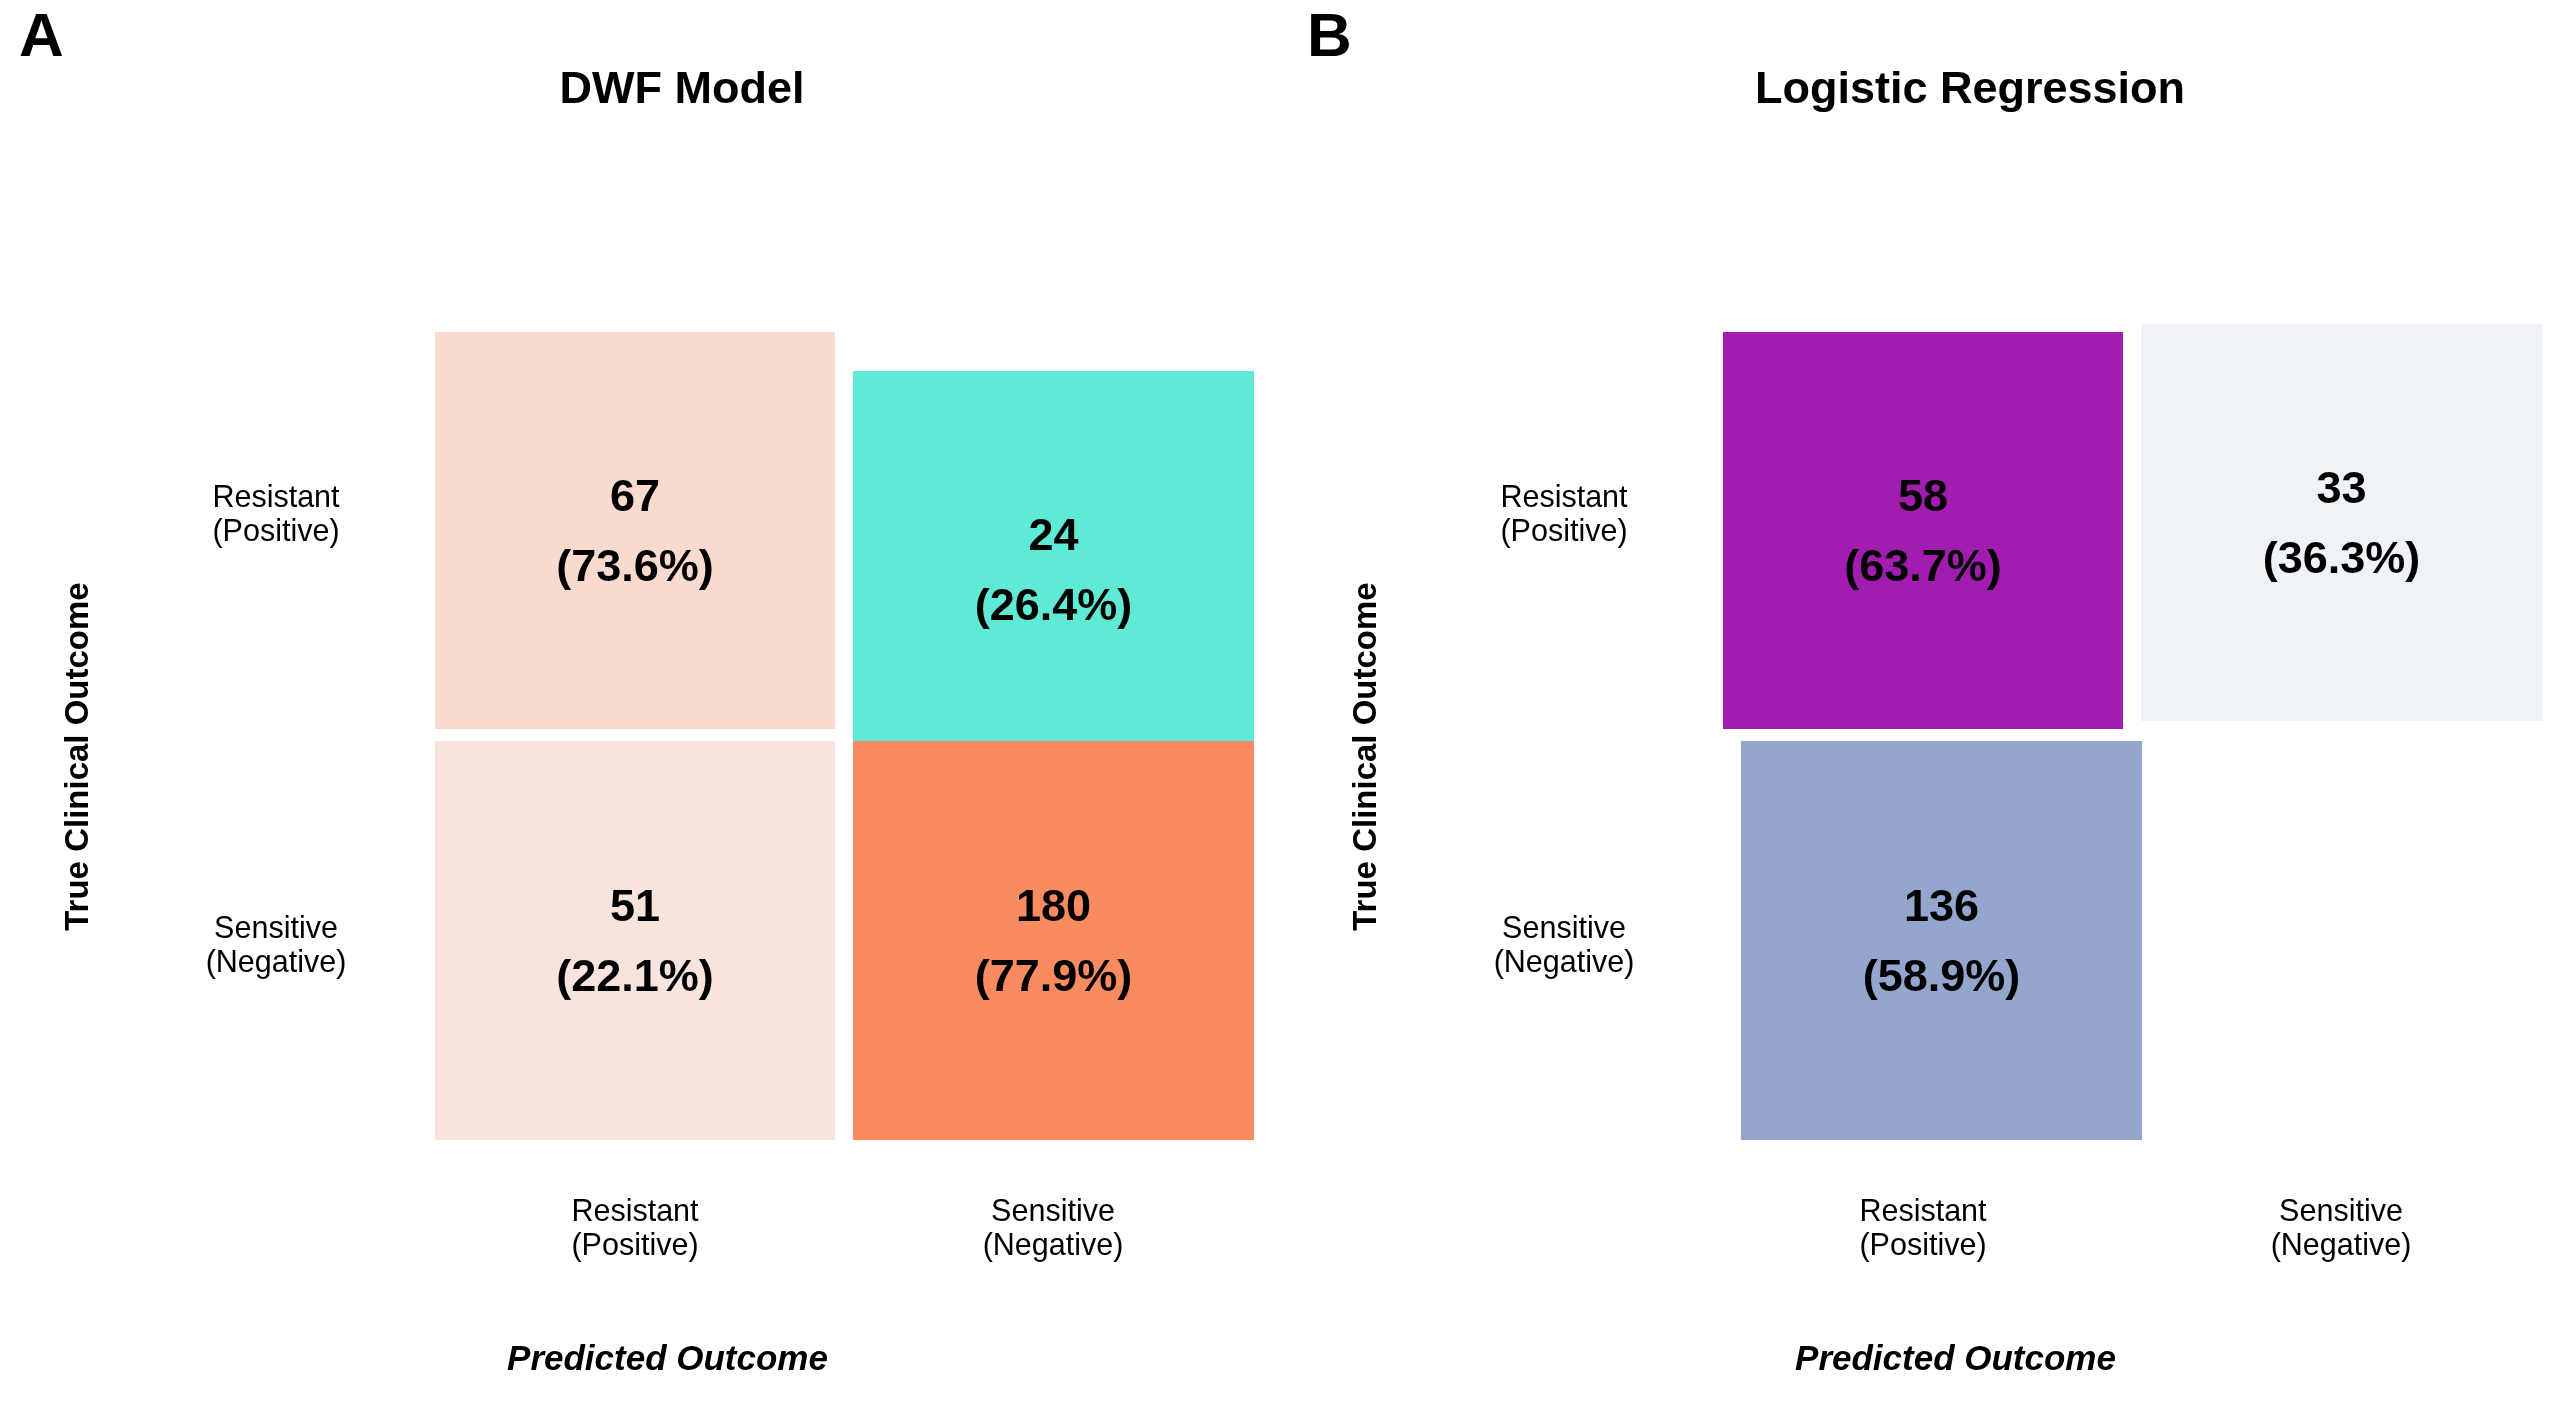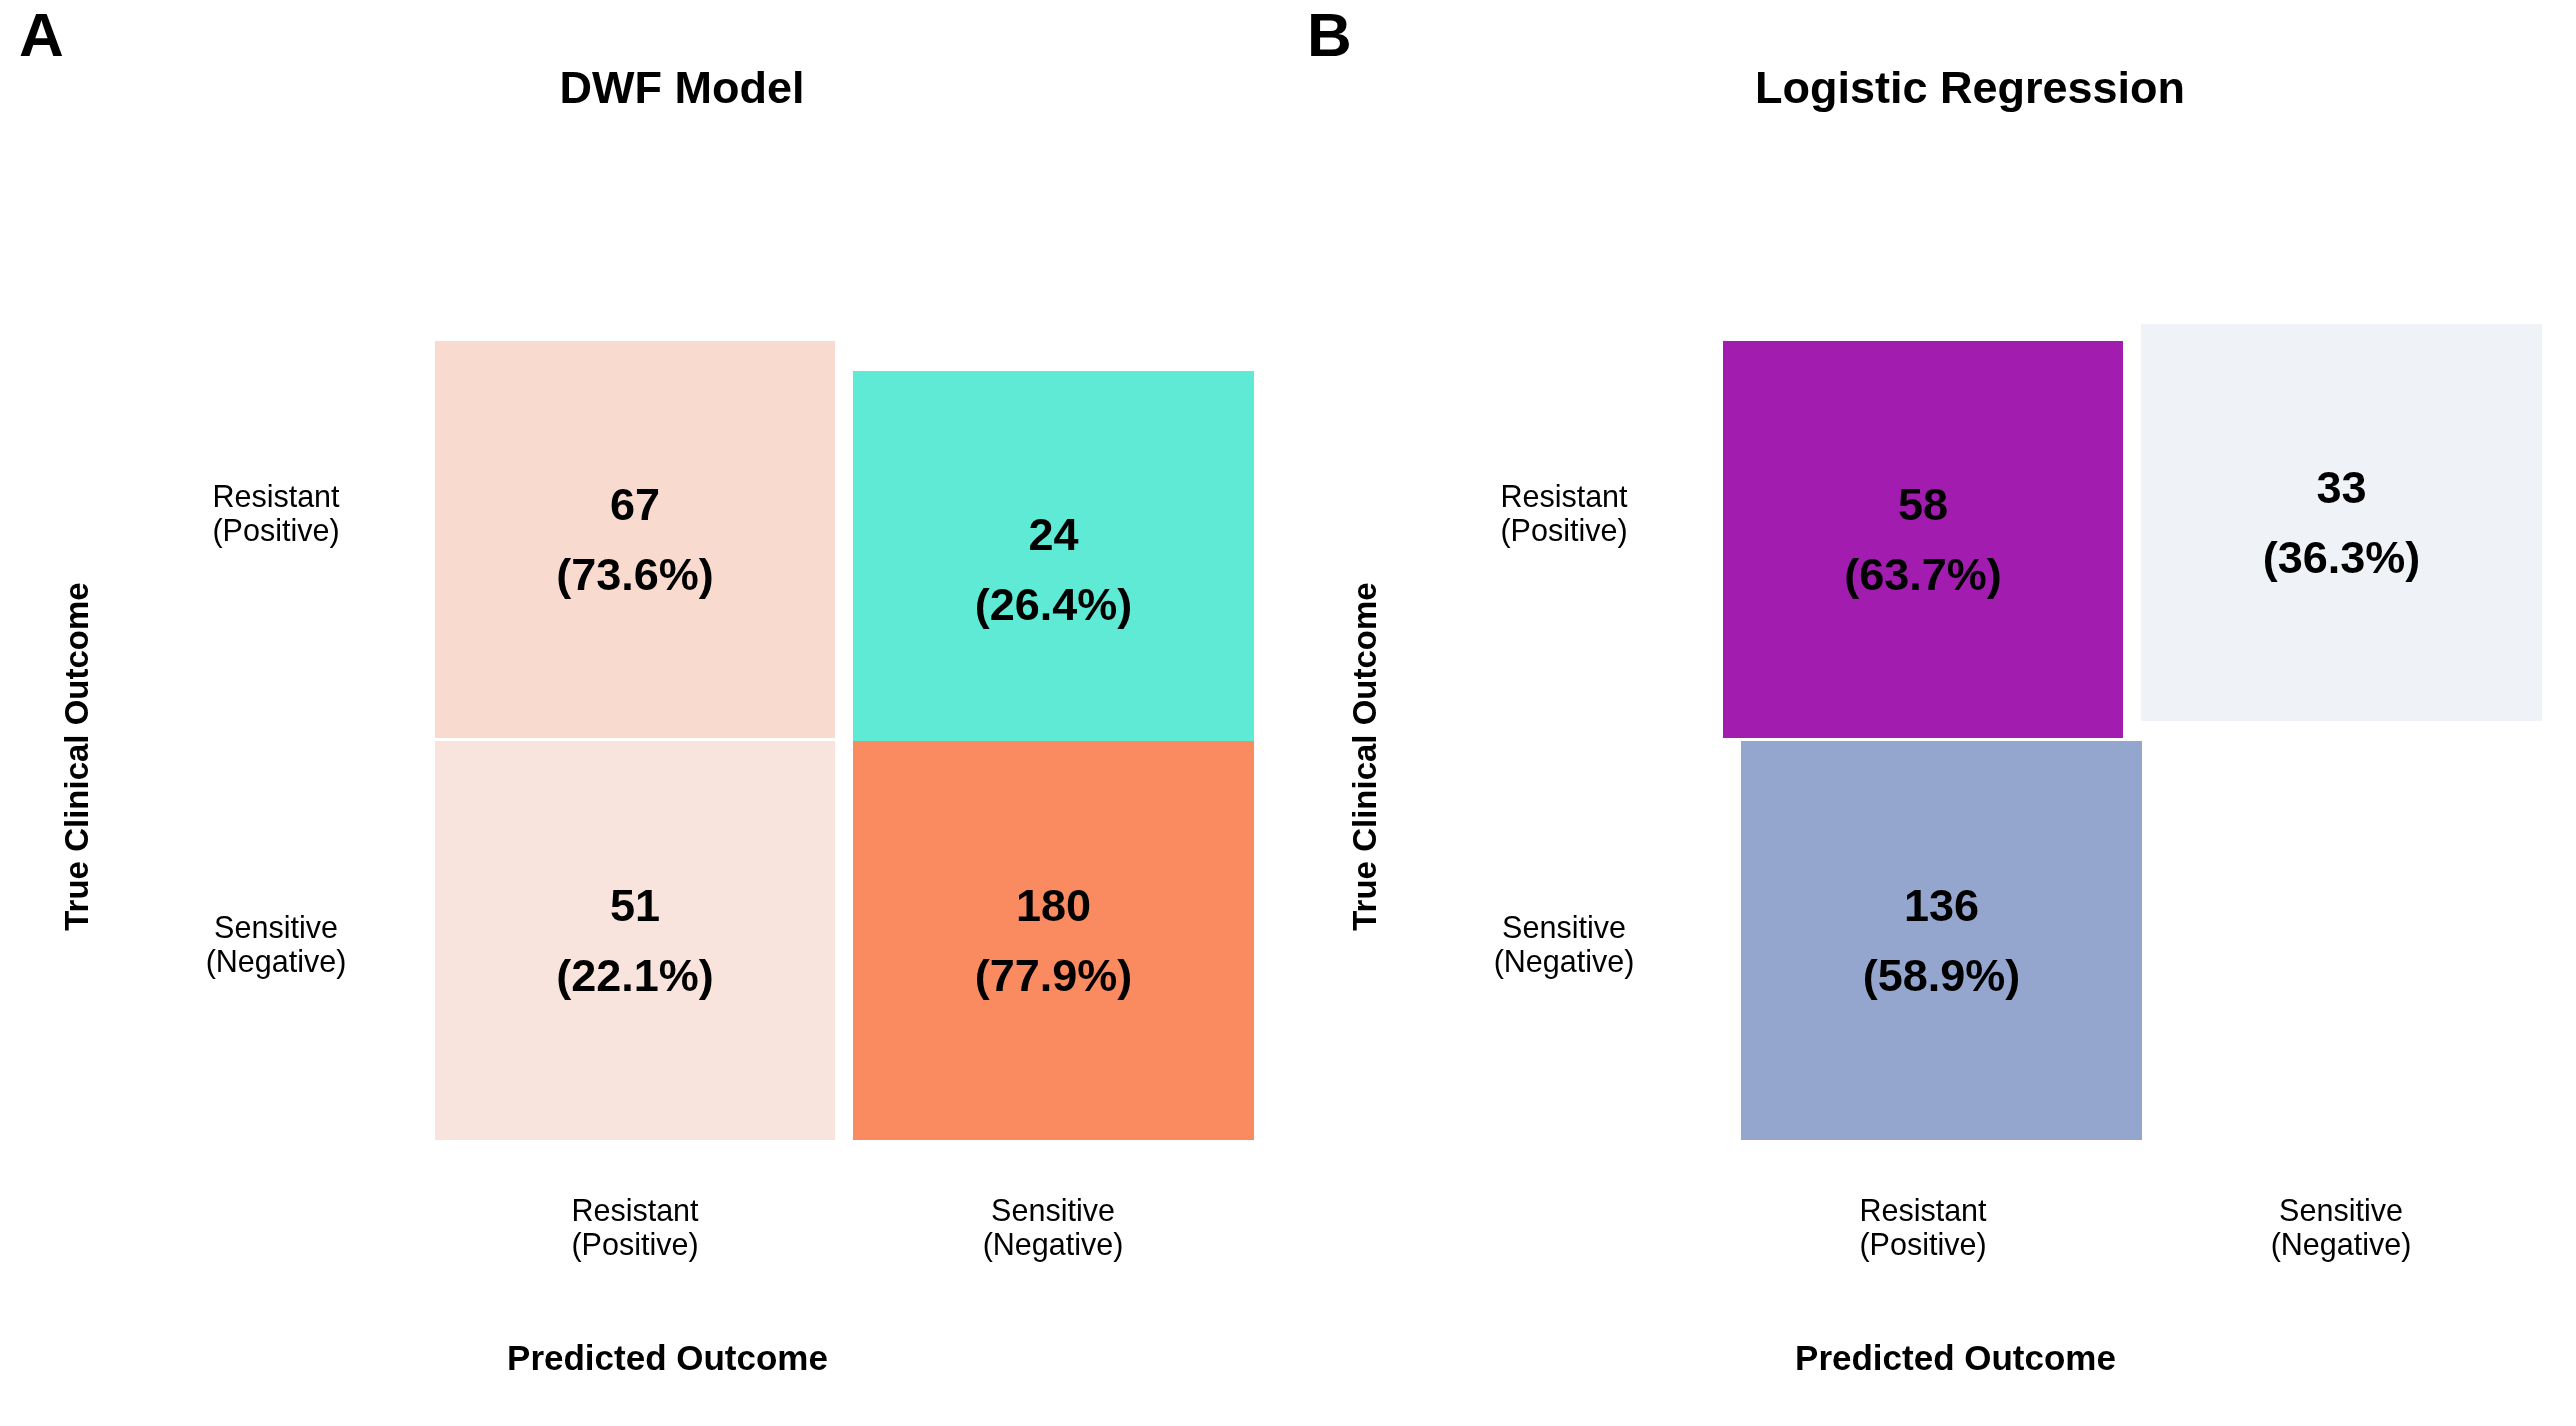--- a/index.html
+++ b/index.html
@@ -105,21 +105,21 @@
     position: absolute;
     left: 0;
     top: 0;
     width: 400px;
     height: 397px;
     display: flex;
     flex-direction: column;
     align-items: center;
     justify-content: center;
   }
-  .cell-00 .cell-inner { left: 0;  top: 17px;  width: 400px; height: 397px; }
+  .cell-00 .cell-inner { left: 0;  top: 8px;  width: 400px; height: 397px; }
   .cell-01 .cell-inner { left: 18px; top: 0;  width: 401px; height: 397px; }
   .cell-10 .cell-inner { left: 0;  top: 19.6px; width: 400px; height: 399px; }
   .cell-11 .cell-inner { left: 18px; top: 19.6px; width: 401px; height: 399px; }
 
   .cell-count {
     font-size: 45px;
     font-weight: bold;
     line-height: 1;
     margin-bottom: 25px;
   }
@@ -146,20 +146,21 @@
   .x-axis-title {
     position: absolute;
     left: 305px;
     top: 1340px;
     width: 725px;
     text-align: center;
     font-size: 35px;
     font-weight: bold;
     line-height: 1;
     white-space: nowrap;
+    font-style: italic;
   }
 
   .nowrap { white-space: nowrap; display: block; }
 </style>
 </head>
 <body>
 
 <div class="figure">
 
   <div class="panel panel-a">

